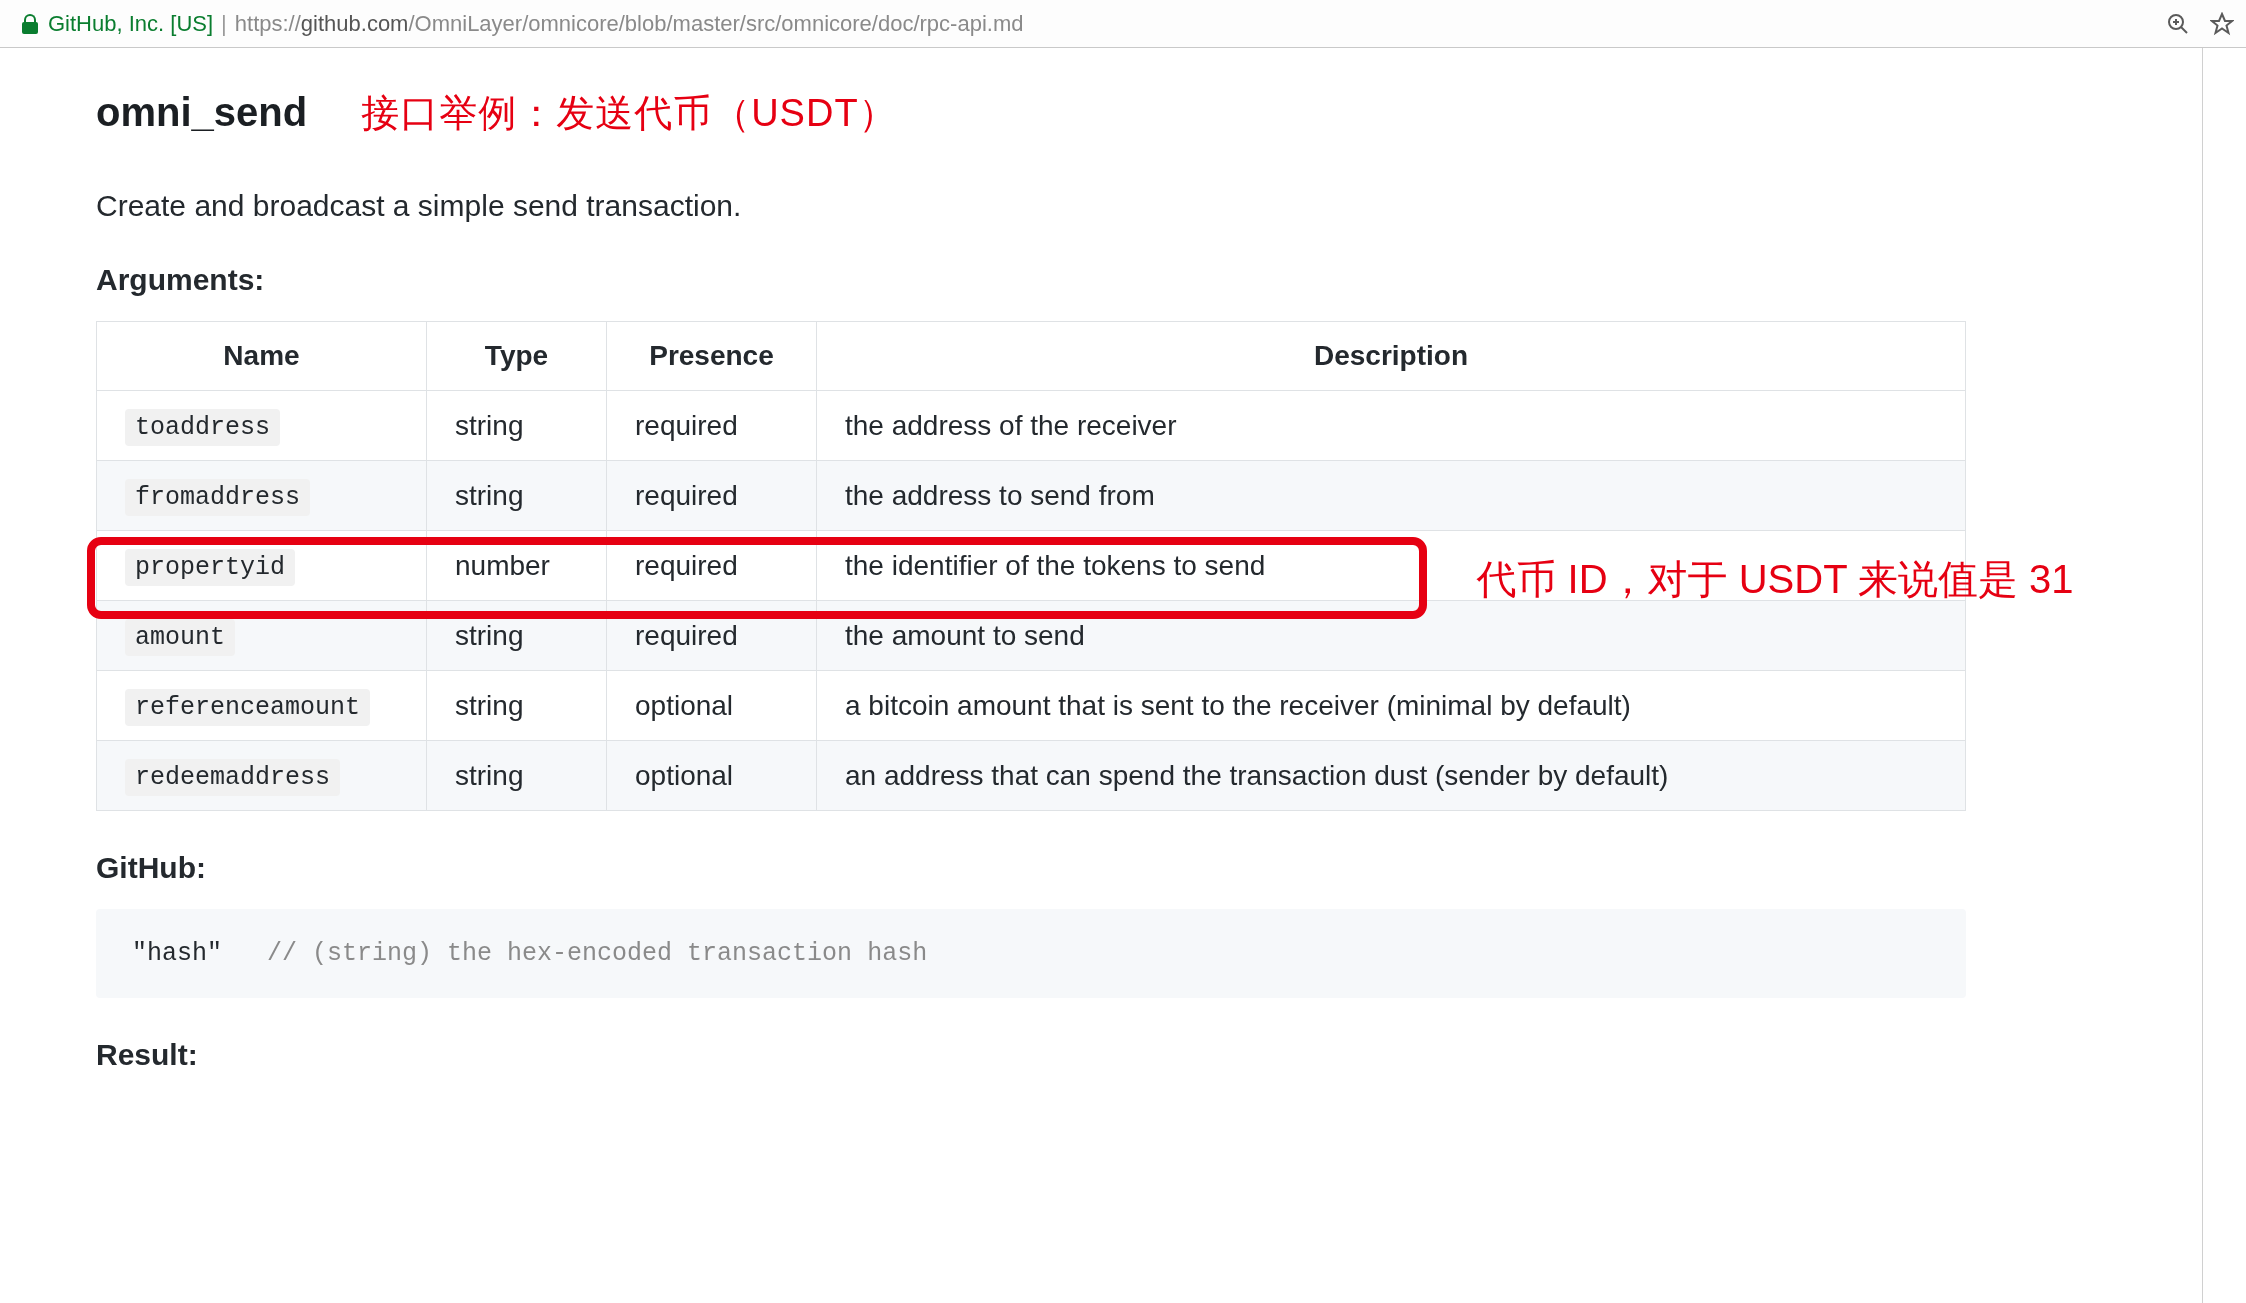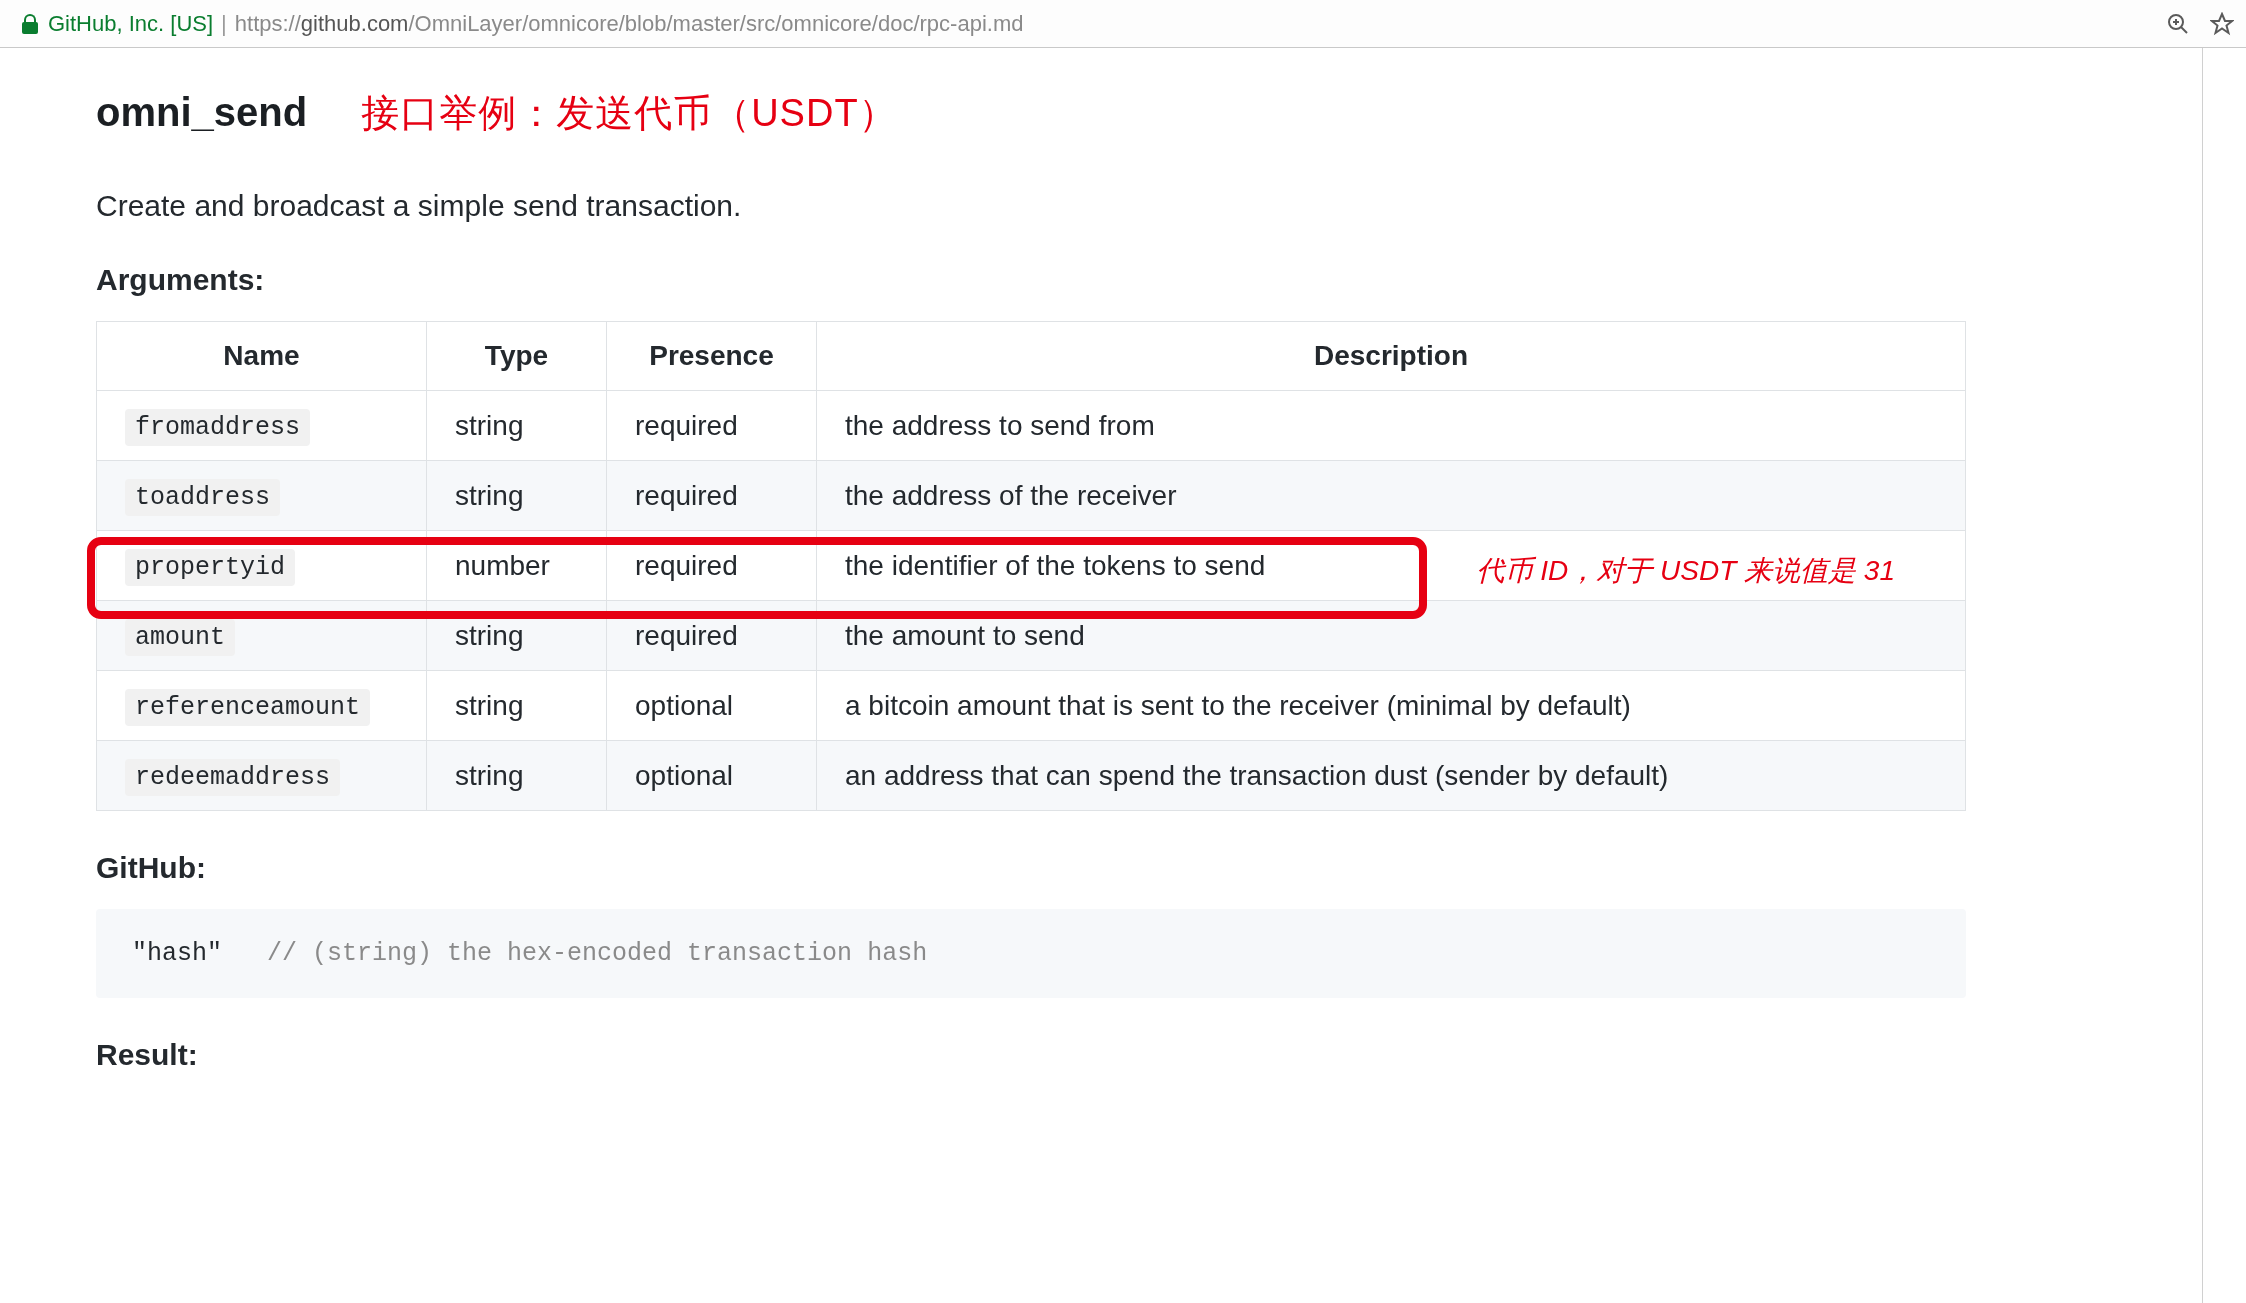--- a/index.html
+++ b/index.html
@@ -111,23 +111,22 @@
   
   .row-highlight {
     position: absolute;
     border: 8px solid #e60012;
     border-radius: 14px;
     pointer-events: none;
   }
   .row-annot {
     position: absolute;
     color: #e60012;
-    font-size: 28px;
+    font-size: 40px;
     white-space: nowrap;
-    font-style: italic;
   }
 
   
   pre.result {
     width: 1870px;
     background: #f6f8fa;
     padding: 30px 36px;
     font-family: "SFMono-Regular", Consolas, "Liberation Mono", Menlo, monospace;
     font-size: 25px;
     color: #24292e;
@@ -177,30 +176,30 @@
     <thead>
       <tr>
         <th>Name</th>
         <th>Type</th>
         <th>Presence</th>
         <th>Description</th>
       </tr>
     </thead>
     <tbody id="args-body">
         <tr>
+          <td><code class="param">toaddress</code></td>
+          <td>string</td>
+          <td>required</td>
+          <td>the address of the receiver</td>
+        </tr>
+        <tr>
           <td><code class="param">fromaddress</code></td>
           <td>string</td>
           <td>required</td>
           <td>the address to send from</td>
-        </tr>
-        <tr>
-          <td><code class="param">toaddress</code></td>
-          <td>string</td>
-          <td>required</td>
-          <td>the address of the receiver</td>
         </tr>
         <tr>
           <td><code class="param">propertyid</code></td>
           <td>number</td>
           <td>required</td>
           <td>the identifier of the tokens to send</td>
         </tr>
         <tr>
           <td><code class="param">amount</code></td>
           <td>string</td>

